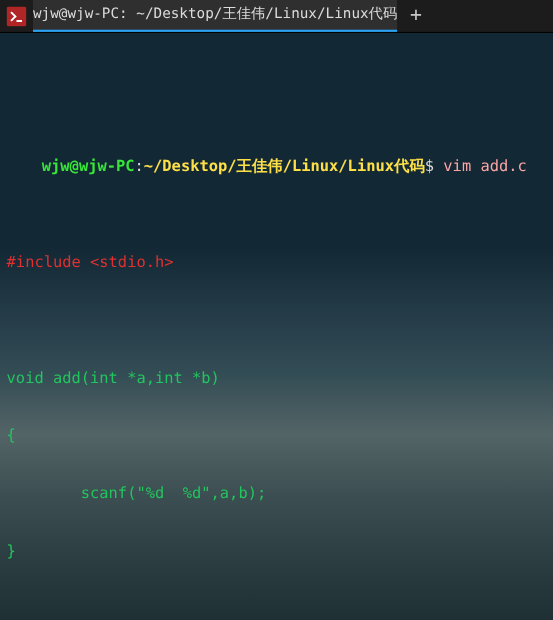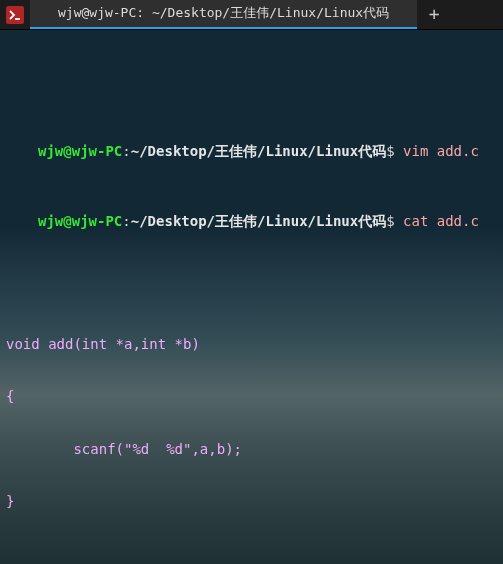--- a/index.html
+++ b/index.html
@@ -36,21 +36,21 @@
   .app-icon {
     width: 30px;
     display: flex;
     align-items: center;
     justify-content: center;
   }
   .app-icon svg { display: block; }
   .tab {
     background: #2f2f2f;
     color: #dcdcdc;
-    padding: 0 28px;
+    padding: 0 0;
     display: flex;
     align-items: center;
     border-bottom: 2px solid #2aa0f0;
     font-size: 13px;
     max-width: 400px;
     white-space: nowrap;
     overflow: hidden;
   }
   .new-tab {
     width: 34px;
@@ -63,25 +63,25 @@
   }
   .terminal {
     position: relative;
     z-index: 1;
     padding: 8px 6px;
     white-space: pre;
     color: #d8d8d8;
   }
   .line { min-height: 17.5px; }
   .user { color: #37e637; font-weight: bold; margin-left: 32px; }
-  .path { color: #e5e5e5; font-weight: bold; margin-top: 48px; }
+  .path { color: #fde047; font-weight: bold; margin-top: 48px; }
   .dollar { color: #d8d8d8; }
   .cmd { color: #fca5a5; }
   .dir { color: #e03030; }
-  .key { color: #f0abfc; }
+  .key { color: #22c55e; }
 </style>
 </head>
 <body>
 
 <div class="bg-mountain"></div>
 
 <div class="titlebar">
   <div class="app-icon">
     <svg width="18" height="18" viewBox="0 0 18 18">
       <rect x="0" y="0" width="18" height="18" rx="2" fill="#b02525"></rect>
@@ -95,22 +95,22 @@
   <div class="new-tab">
     <span>+</span>
   </div>
 </div>
 
 <div class="terminal">
   <div class="line"></div>
 
   <div class="line"><span class="user">wjw@wjw-PC</span><span class="dollar">:</span><span class="path">~/Desktop/王佳伟/Linux/Linux代码</span><span class="dollar">$</span> <span class="cmd">vim add.c</span></div>
 
-  <div class="line"><span class="user">wjw@wjw-PC</span><span class="dollar">:</span><span class="path">~/Desktop/王佳伟/Linux/Linux代码</span><span class="dollar">$</span> <span class="cmd">cat add.c</span></div>
 
+  <div class="line"><span class="dir">#include </span><span class="dir">&lt;stdio.h&gt;</span></div>
   <div class="line"></div>
   <div class="line"><span class="key">void add(int *a,int *b)</span></div>
   <div class="line"><span class="key">{</span></div>
   <div class="line"><span class="key">        scanf("%d  %d",a,b);</span></div>
   <div class="line"><span class="key">}</span></div>
 
   
 
   
   

